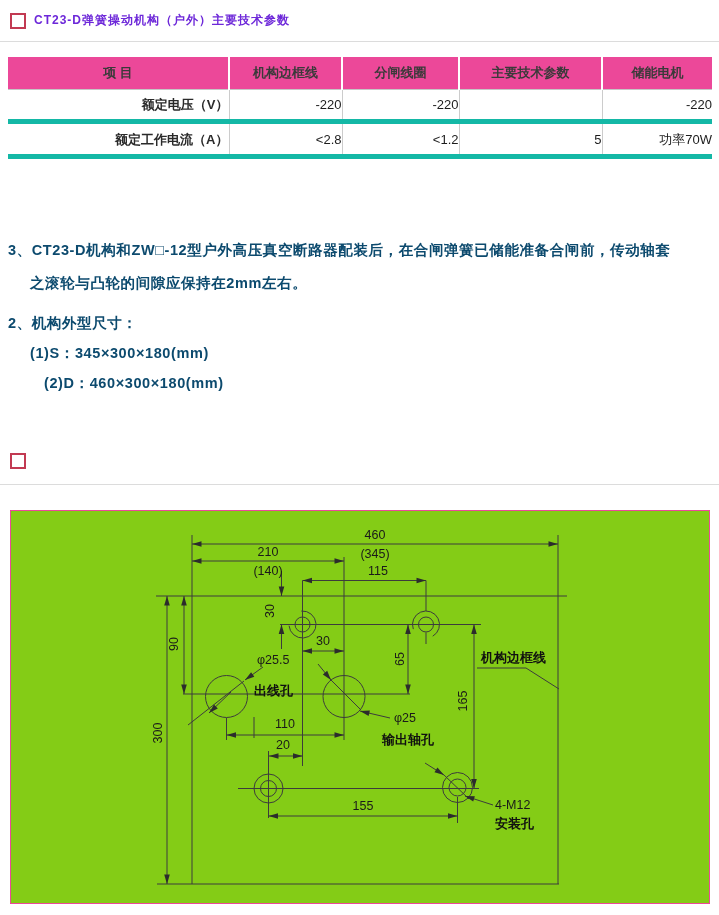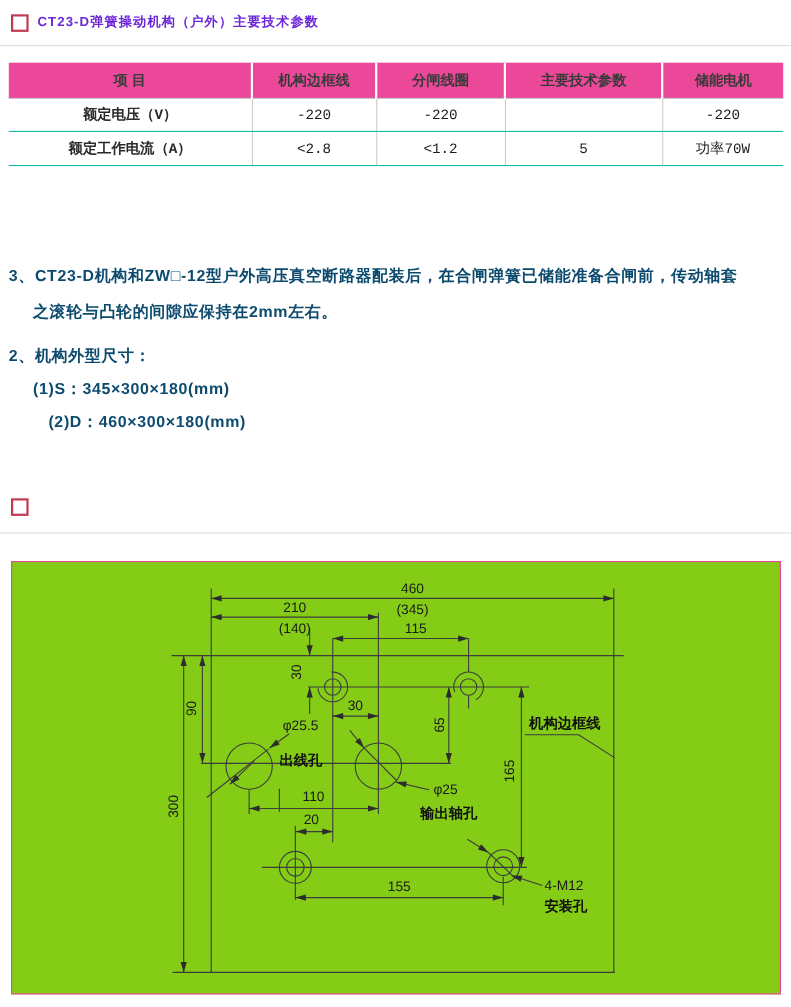--- a/index.html
+++ b/index.html
@@ -13,22 +13,22 @@
     font-size:12px;font-weight:700;color:#6d28d9;letter-spacing:1px;}
   .sq{display:inline-block;width:12px;height:12px;border:2px solid #c23a52;
     margin-right:8px;background:#fff;}
   .rule{position:absolute;left:0;width:719px;height:1px;background:#dcdcdc;border:0;margin:0;}
   
   table.params{position:absolute;left:8px;top:57px;width:704px;border-collapse:collapse;
     table-layout:fixed;font-size:13px;}
   table.params th{background:#ec4899;font-weight:600;color:#3a3a3a;height:32px;
     border-left:2px solid #ffffff;border-bottom:1px solid #c6c6c6;padding:0;text-align:center;}
   table.params th:first-child{border-left:0;}
-  table.params td{border-left:1px solid #cccccc;border-bottom:1px solid #14b8a6;
-    text-align:center;padding:0;white-space:pre-line;line-height:21px;color:#1c1c1c;font-family:Liberation Mono, monospace;}
+  table.params td{border-left:1px solid #cccccc;border-bottom:5px solid #14b8a6;
+    text-align:right;padding:0;white-space:pre-line;line-height:21px;color:#1c1c1c;}
   table.params td:first-child{border-left:0;font-weight:600;color:#2a2a2a;}
   tr.r1 td{height:29px;} tr.r2 td{height:30px;margin-top:17px;} tr.r3 td{height:57px;}
   .para{position:absolute;font-size:14.5px;font-weight:600;color:#0c4a6e;
     letter-spacing:0.6px;white-space:nowrap;}
   
   .panel{position:absolute;left:10px;top:510px;width:698px;height:392px;
     border:1px solid #ec4899;background:#84cc16;}
   svg text{font-family:"Liberation Sans","DejaVu Sans",sans-serif;}
   .dim{font-size:12.5px;fill:#1a1a1a;}
   .lbl{font-size:13px;font-weight:700;fill:#101010;}

